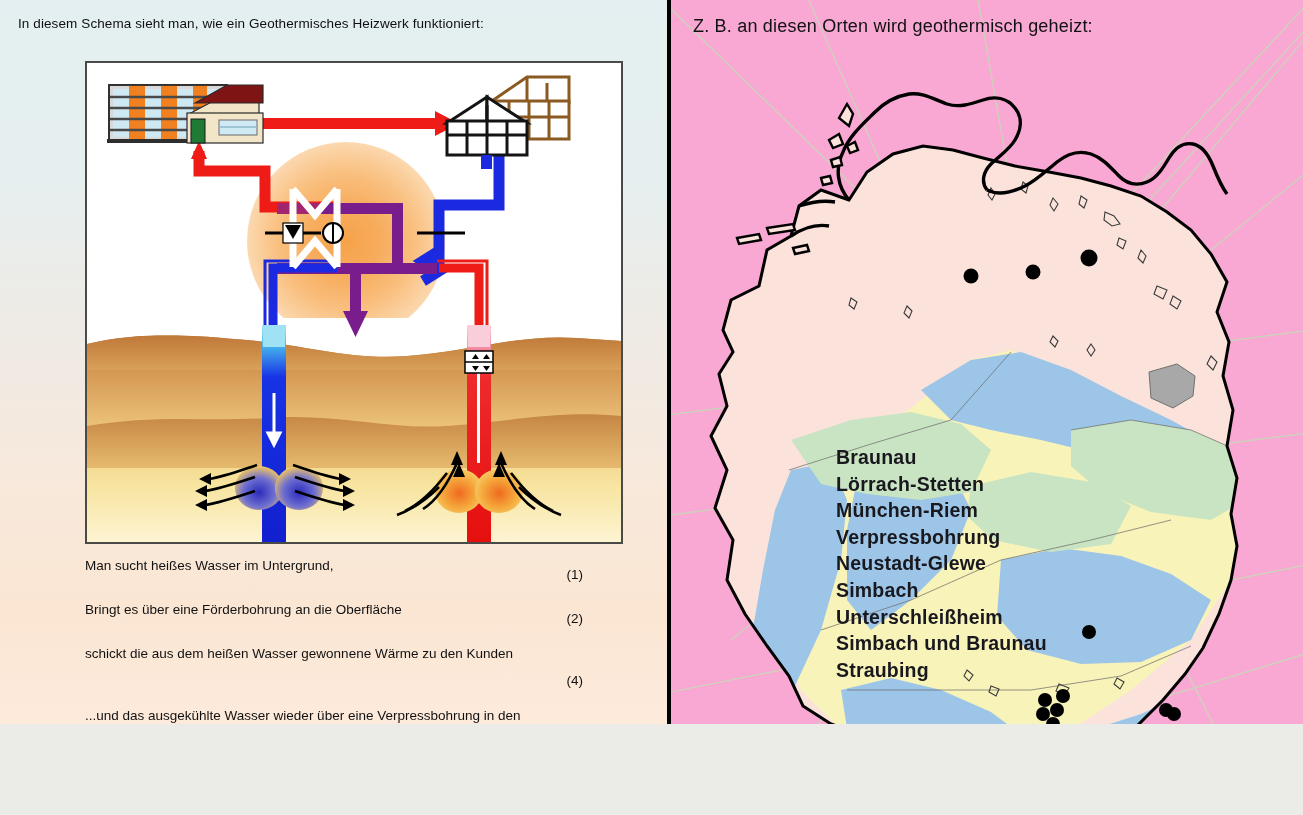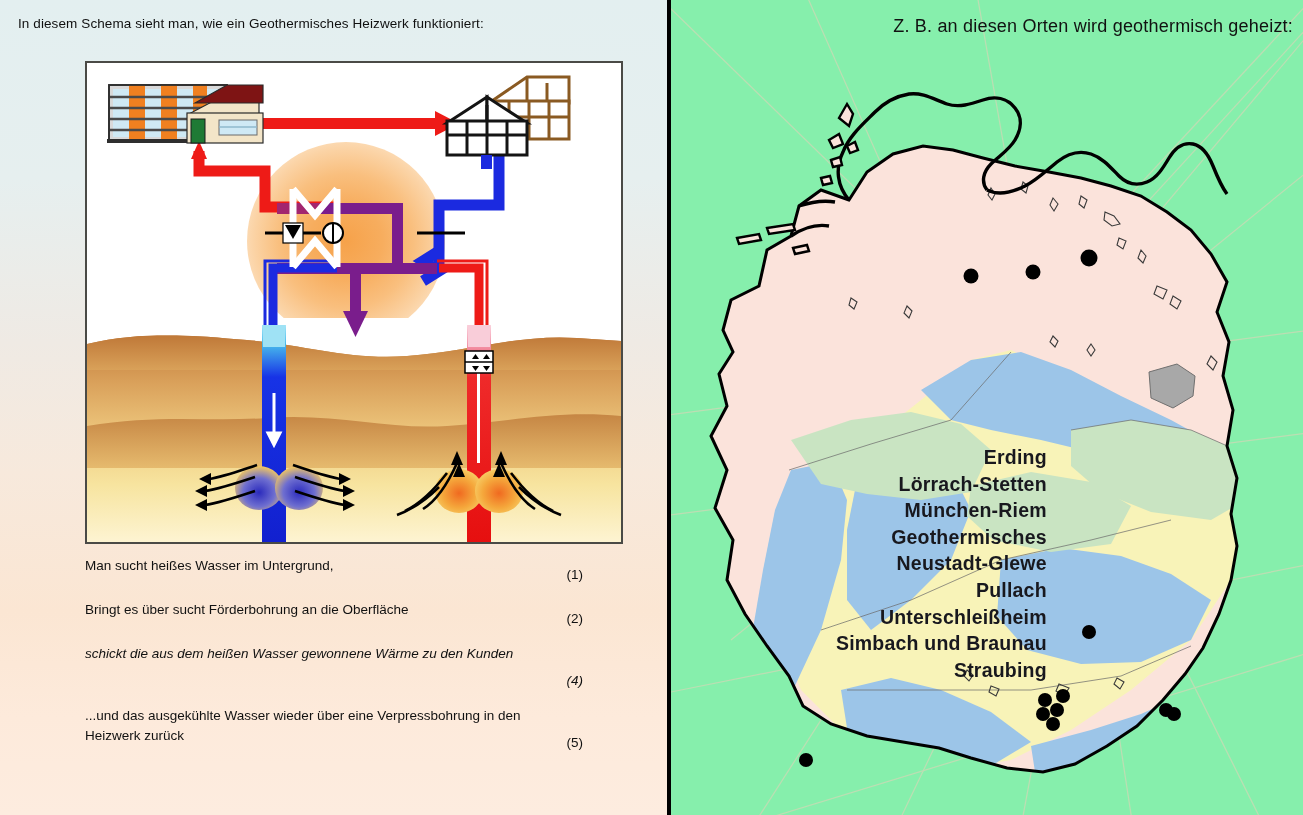--- a/index.html
+++ b/index.html
@@ -1,21 +1,21 @@
 <!DOCTYPE html>
 <html><head>
 <meta charset="utf-8">
 <style>
   html,body{margin:0;padding:0;}
   body{
     width:1303px;height:815px;overflow:hidden;
     font-family:"Liberation Sans", sans-serif;
     background:#ebebe7;
   }
-  #page{position:relative;width:1303px;height:815px;overflow:hidden;}
+  #page{position:relative;width:1303px;height:724px;overflow:hidden;}
 
   
   #left-panel{
     position:absolute;left:0;top:0;width:668px;height:815px;
     background:linear-gradient(180deg,
        #e3eff0 0%, #e6efef 22%, #efeae4 42%,
        #f7e9dc 58%, #fbe6d3 75%, #fdeadb 88%, #fdecdf 100%);
   }
   #left-caption{
     position:absolute;left:18px;top:16px;width:620px;
@@ -47,21 +47,21 @@
   .step-text{
     display:inline-block;width:440px;font-size:13.5px;color:#111;line-height:20px;
   }
   .step-num{
     position:absolute;right:42px;bottom:0;font-size:13.5px;color:#111;
   }
 
   
   #right-panel{
     position:absolute;left:671px;top:0;width:632px;height:815px;
-    background:#86efac;overflow:hidden;text-align:right;
+    background:#f9a8d4;overflow:hidden;
   }
   #right-caption{
     position:absolute;left:22px;top:16px;width:600px;
     font-size:18px;color:#111;letter-spacing:.2px;z-index:6;
   }
   #map-svg{position:absolute;left:0;top:0;width:632px;height:815px;}
   #city-list{
     position:absolute;left:165px;top:444px;z-index:5;
     font-size:19.5px;font-weight:bold;color:#18181e;line-height:26.6px;
     letter-spacing:.2px;
@@ -293,24 +293,24 @@
       </svg>
 
     </div>
 
     <div id="steps">
       <div class="step">
         <span class="step-text">Man sucht heißes Wasser im Untergrund,</span>
         <span class="step-num">(1)</span>
       </div>
       <div class="step">
-        <span class="step-text">Bringt es über sucht Förderbohrung an die Oberfläche</span>
+        <span class="step-text">Bringt es über eine Förderbohrung an die Oberfläche</span>
         <span class="step-num">(2)</span>
       </div>
-      <div class="step" style="min-height:44px;font-style:italic;">
+      <div class="step" style="min-height:44px;">
         <span class="step-text">schickt die aus dem heißen Wasser gewonnene Wärme zu den Kunden</span>
         <span class="step-num">(4)</span>
       </div>
       <div class="step" style="min-height:44px;">
         <span class="step-text">...und das ausgekühlte Wasser wieder über eine Verpressbohrung in den Heizwerk zurück</span>
         <span class="step-num">(5)</span>
       </div>
     </div>
 
   </div>
@@ -469,26 +469,26 @@
         <circle cx="382" cy="724" r="7"></circle>
         <circle cx="495" cy="710" r="7"></circle>
         <circle cx="503" cy="714" r="7"></circle>
         <circle cx="135" cy="760" r="7"></circle>
       </g>
     </svg>
 
     <div id="right-caption">Z. B. an diesen Orten wird geothermisch geheizt:</div>
 
     <div id="city-list">
-      <div>Erding</div>
+      <div>Braunau</div>
       <div>Lörrach-Stetten</div>
       <div>München-Riem</div>
-      <div>Geothermisches</div>
+      <div>Verpressbohrung</div>
       <div>Neustadt-Glewe</div>
-      <div>Pullach</div>
+      <div>Simbach</div>
       <div>Unterschleißheim</div>
       <div>Simbach und Braunau</div>
       <div>Straubing</div>
     </div>
 
   </div>
 
 </div>
 
 </body></html>

